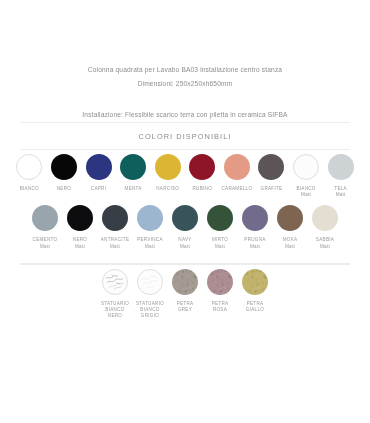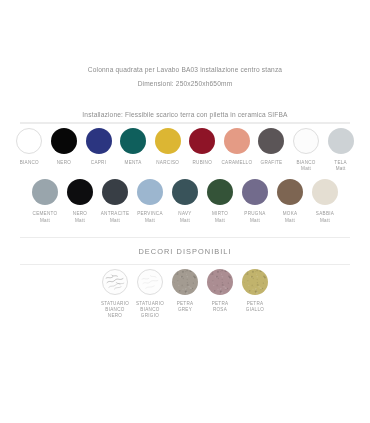--- a/index.html
+++ b/index.html
@@ -108,20 +108,21 @@
 <div class="page">
 
   <div class="desc-block">
     <div class="desc-line">Colonna quadrata per Lavabo BA03 installazione centro stanza</div>
     <div class="desc-line">Dimensioni: 250x250xh650mm</div>
     <div class="desc-line spaced">Installazione: Flessibile scarico terra con piletta in ceramica SIFBA</div>
   </div>
 
   <div class="divider"></div>
 
+  <div class="section-title">COLORI DISPONIBILI</div>
 
   <div class="divider"></div>
 
   <div class="swatch-row row-colori">
       <div class="swatch-cell">
         <div class="swatch-dot outlined" style="background: rgb(255, 255, 255);"></div>
         <div class="swatch-label">BIANCO</div>
       </div>
       <div class="swatch-cell">
         <div class="swatch-dot" style="background: rgb(7, 7, 7);"></div>
@@ -206,21 +207,20 @@
       </div>
       <div class="swatch-cell">
         <div class="swatch-dot" style="background: rgb(228, 222, 210);"></div>
         <div class="swatch-label">SABBIA
 Matt</div>
       </div>
     </div>
 
   <div class="divider" style="margin-top:13px;"></div>
 
-  <div class="section-title">DECORI DISPONIBILI</div>
 
   <div class="divider"></div>
 
   <div class="swatch-row row-decori decori-wrap">
       <div class="swatch-cell">
         <div class="swatch-dot outlined" style="background: rgb(253, 253, 253);">
           <svg viewBox="0 0 26 26" class="marble-svg" preserveAspectRatio="none">
             <path d="M4,14 C8,10 9,15 13,11 C16,8 18,12 22,9" fill="none" stroke="#7e7e7e" stroke-width="0.55" opacity="0.85"></path>
             <path d="M6,19 C9,16 11,19 14,16 C17,13 20,16 23,14" fill="none" stroke="#7e7e7e" stroke-width="0.35" opacity="0.85"></path>
             <path d="M3,9 C6,7 8,10 11,7" fill="none" stroke="#7e7e7e" stroke-width="0.55" opacity="0.85"></path>

